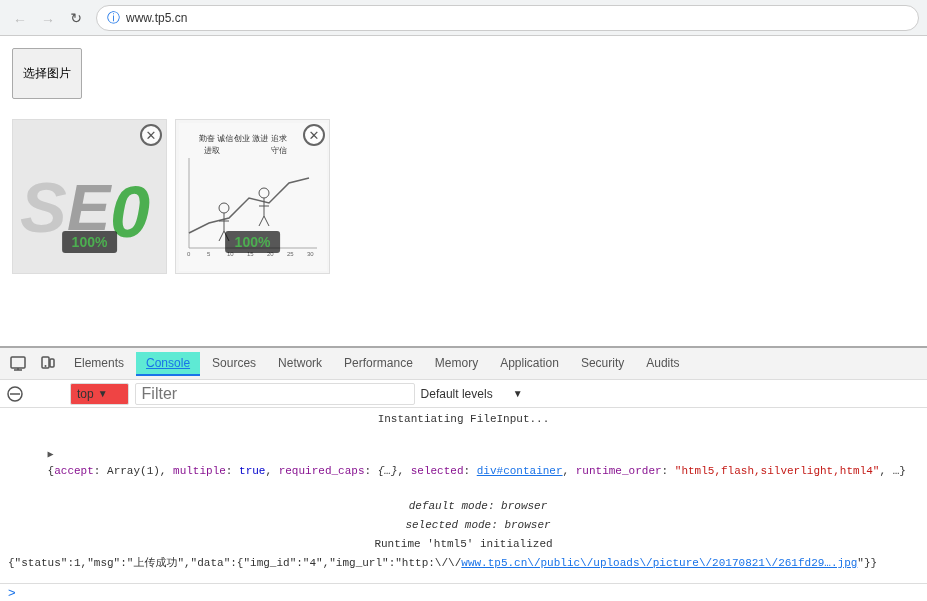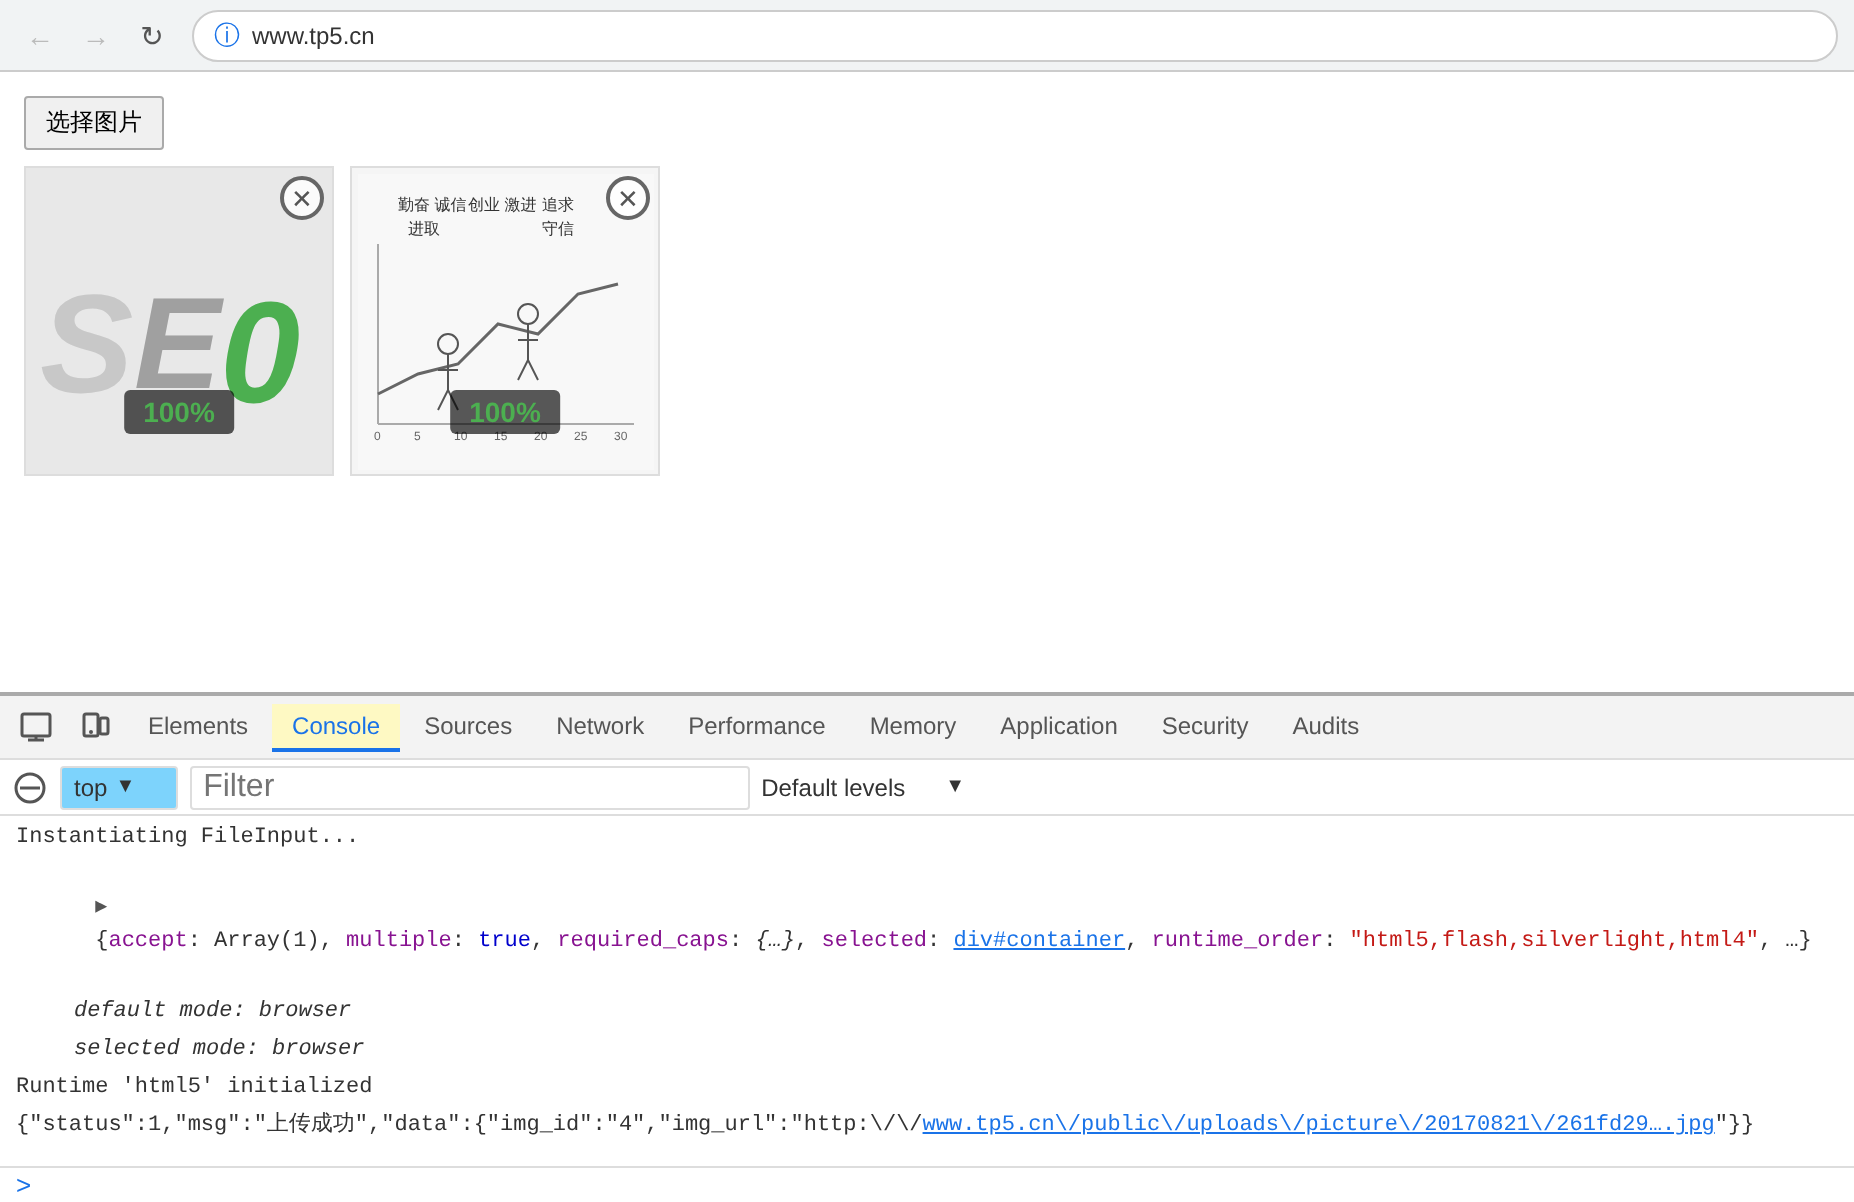--- a/index.html
+++ b/index.html
@@ -50,25 +50,25 @@
     .page-content {
       background: #fff;
       height: 310px;
       padding: 12px;
       overflow: hidden;
     }
 
     .choose-btn {
       background: #f0f0f0;
       border: 1px solid #aaa;
-      padding: 4px 10px;
+      padding: 16px 10px;
       font-size: 12px;
       cursor: pointer;
       border-radius: 2px;
-      margin-bottom: 8px;
+      margin-bottom: 20px;
     }
 
     .image-previews {
       display: flex;
       gap: 8px;
     }
 
     .image-preview-box {
       position: relative;
       width: 155px;
@@ -158,51 +158,53 @@
       font-size: 12px;
       color: #555;
       cursor: pointer;
       border-bottom: 2px solid transparent;
       margin-bottom: -1px;
       white-space: nowrap;
     }
     .devtools-tab.active {
       color: #1a73e8;
       border-bottom: 2px solid #1a73e8;
-      background: #fef9c3;
+      background: #5eead4;
+      text-decoration: underline;
     }
 
     .devtools-toolbar {
       display: flex;
       align-items: center;
       border-bottom: 1px solid #ddd;
       height: 28px;
       padding: 0 6px;
       gap: 6px;
       background: #fff;
     }
 
     .no-entry-icon {
       width: 18px; height: 18px;
       color: #555;
       font-size: 14px;
       display: flex;align-items:center;justify-content:center;
     }
 
     .context-select {
-      background: #7dd3fc;
+      background: #ef4444;
       border: 1px solid #ddd;
       border-radius: 2px;
       padding: 2px 20px 2px 6px;
       font-size: 12px;
       color: #333;
       position: relative;
       display: flex;align-items:center;
       cursor: pointer;
       height: 22px;
+      margin-left: 40px;
     }
 
     .filter-input {
       flex: 0 0 280px;
       height: 22px;
       border: 1px solid #ddd;
       border-radius: 2px;
       padding: 0 6px;
       font-size: 16px;
     }
@@ -223,21 +225,21 @@
       font-family: 'Courier New', monospace;
       font-size: 11px;
     }
 
     .console-line {
       padding: 1px 8px;
       border-bottom: 1px solid transparent;
       white-space: pre;
       line-height: 16px;
     }
-    .console-line.info { color: #333; }
+    .console-line.info { color: #333; text-align: center; }
     .console-line.object-line {
       color: #333;
       cursor: pointer;
     }
     .console-line.indent { padding-left: 37px; font-style: italic; }
     .console-line.upload { color: #333; }
 
     .expand-arrow {
       display: inline-block;
       width: 10px;

